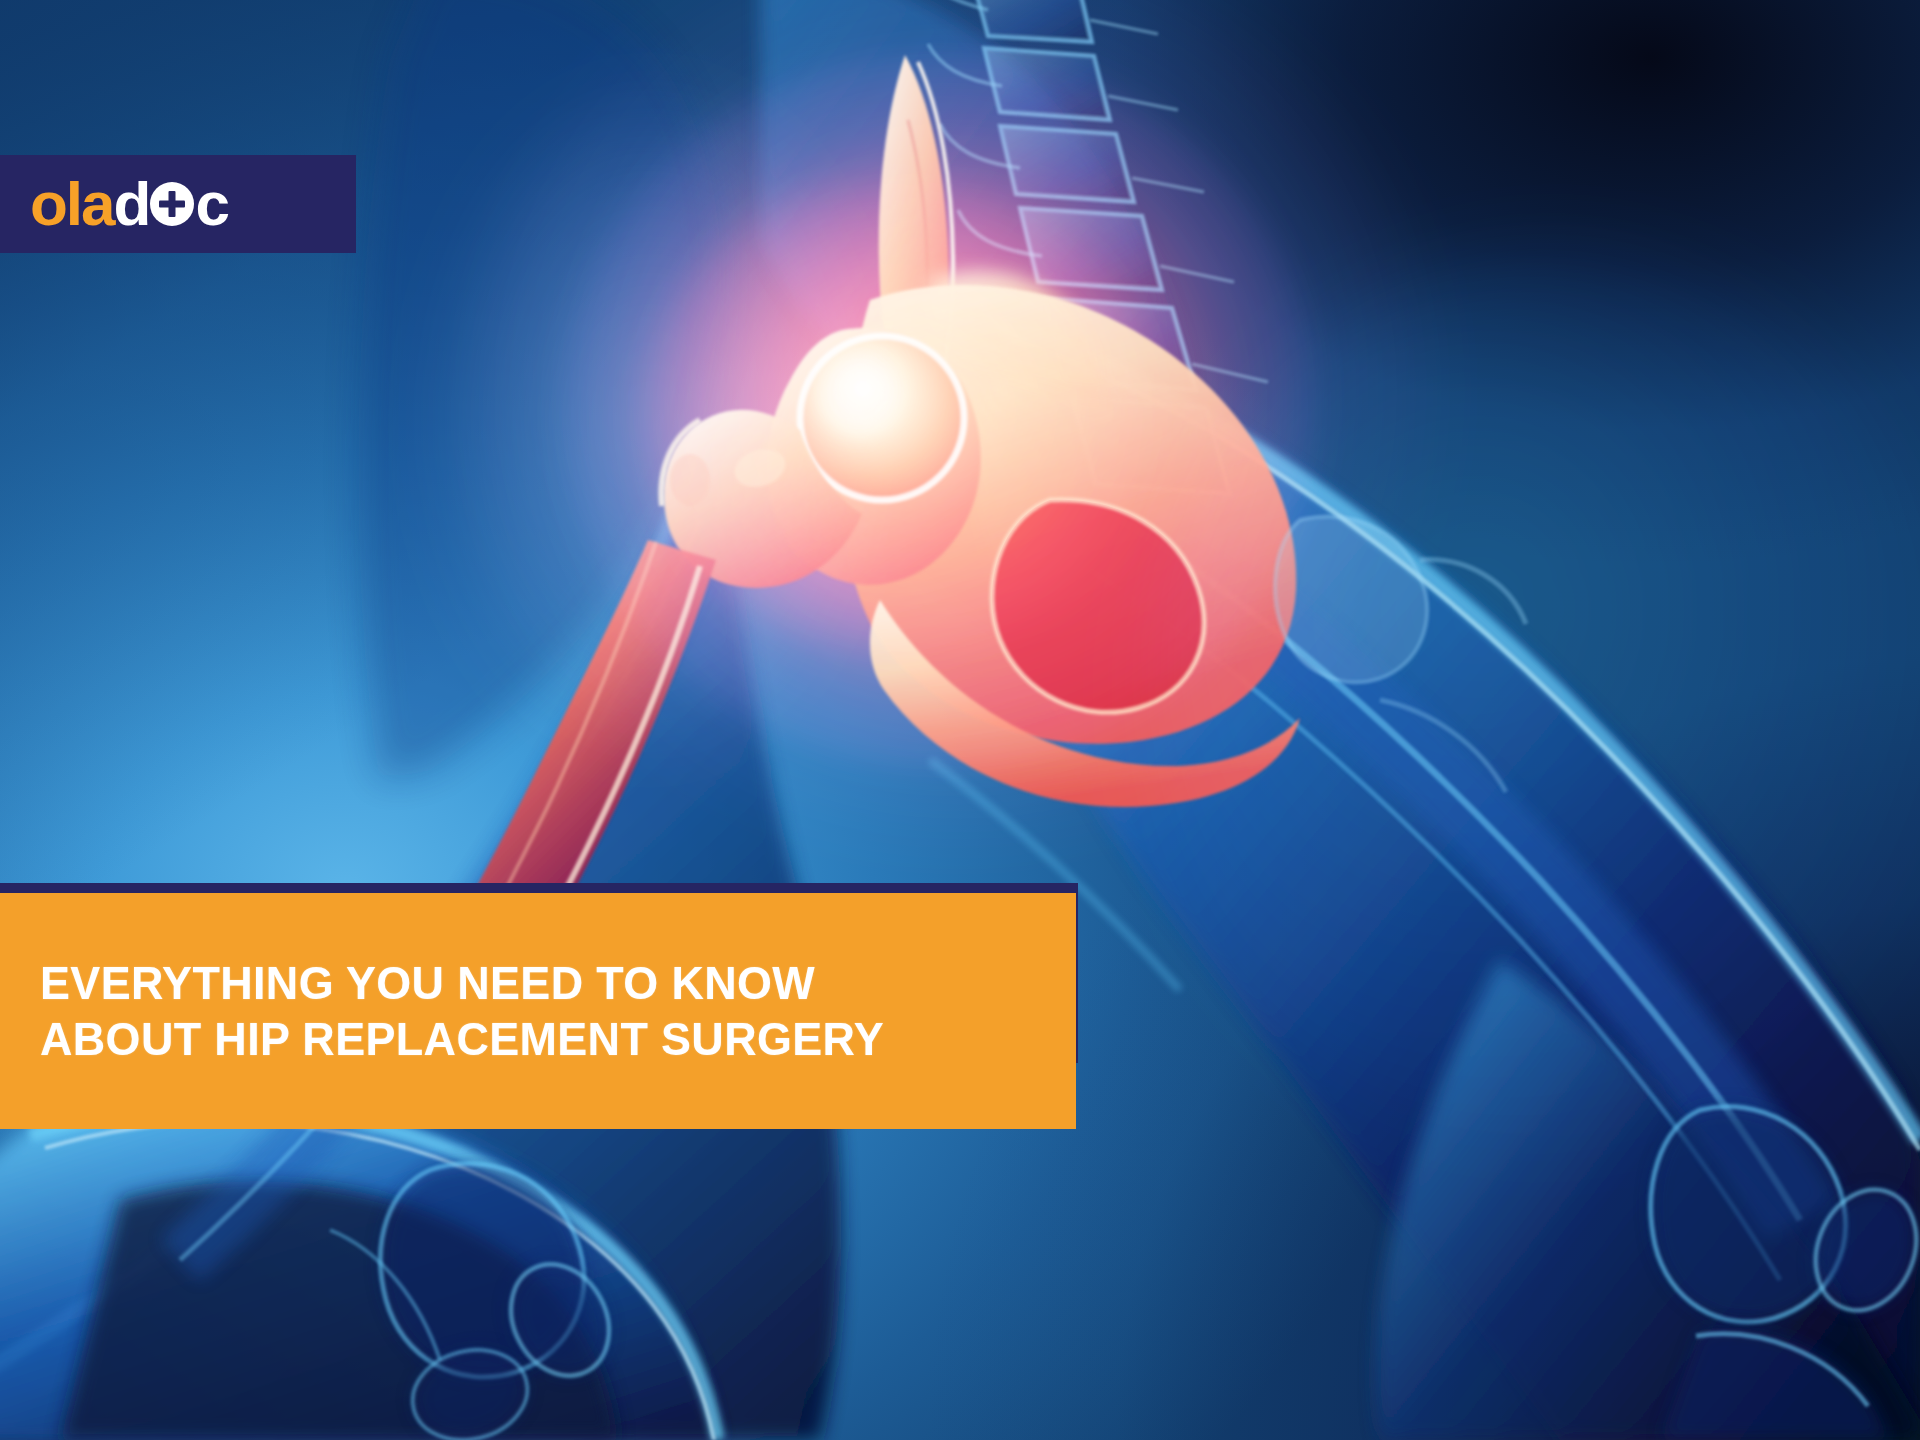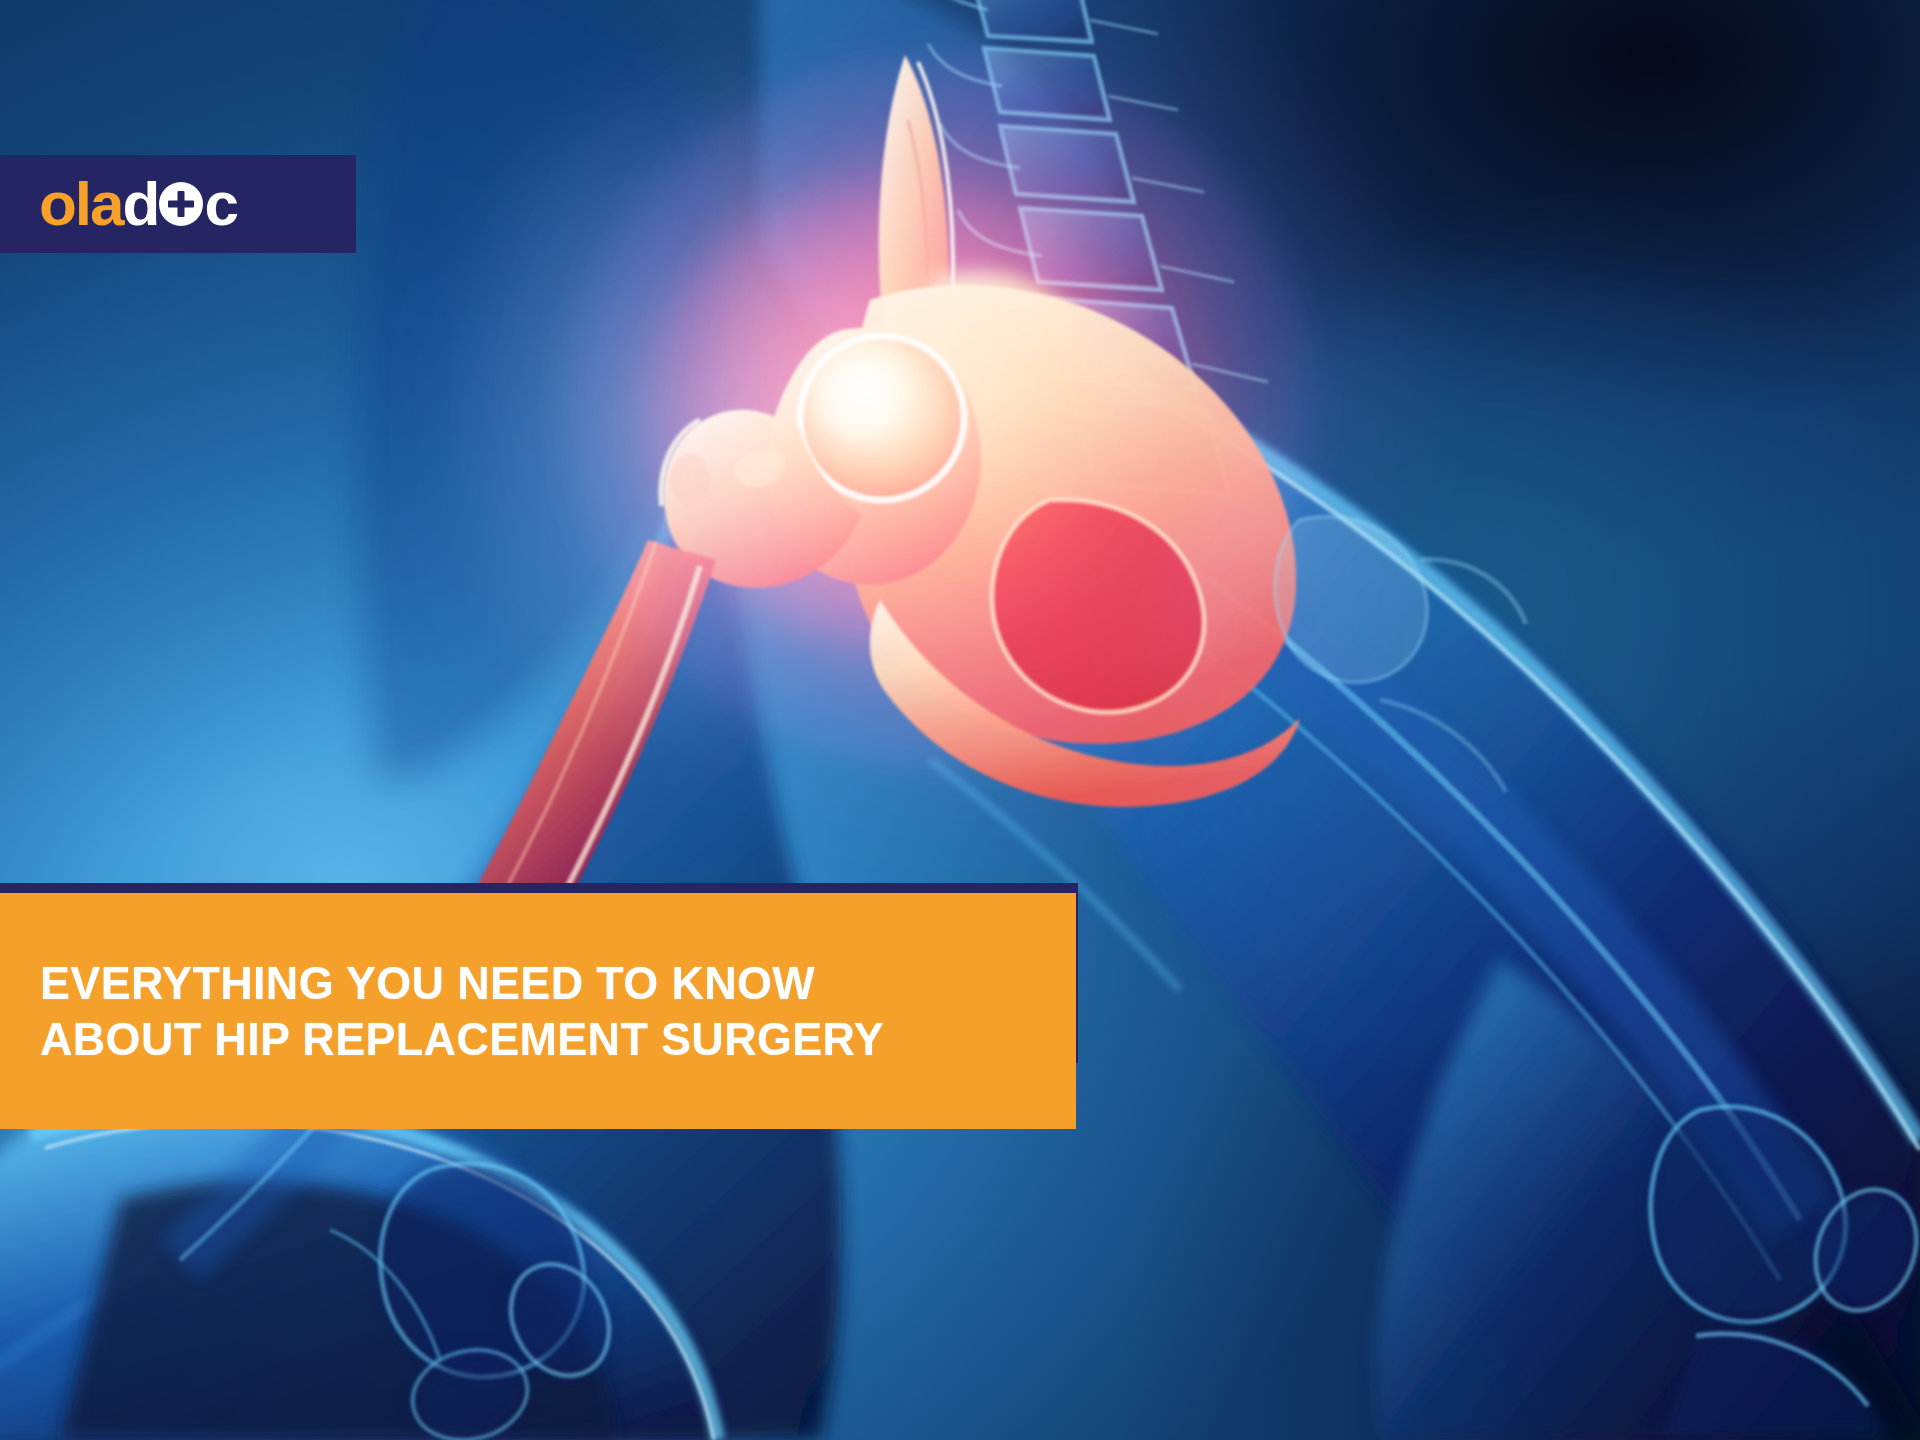--- a/index.html
+++ b/index.html
@@ -77,21 +77,21 @@
     mix-blend-mode:screen;
   }
 
   
   #logo-box{
     position:absolute;
     left:0; top:155px;
     width:356px; height:98px;
     background:#262563;
     display:flex; align-items:center;
-    padding-left:39px;
+    padding-left:30px;
     z-index:40;
   }
   .logo-word{
     font-size:62px;
     font-weight:700;
     letter-spacing:-2px;
     line-height:1;
     display:flex;
     align-items:center;
   }

